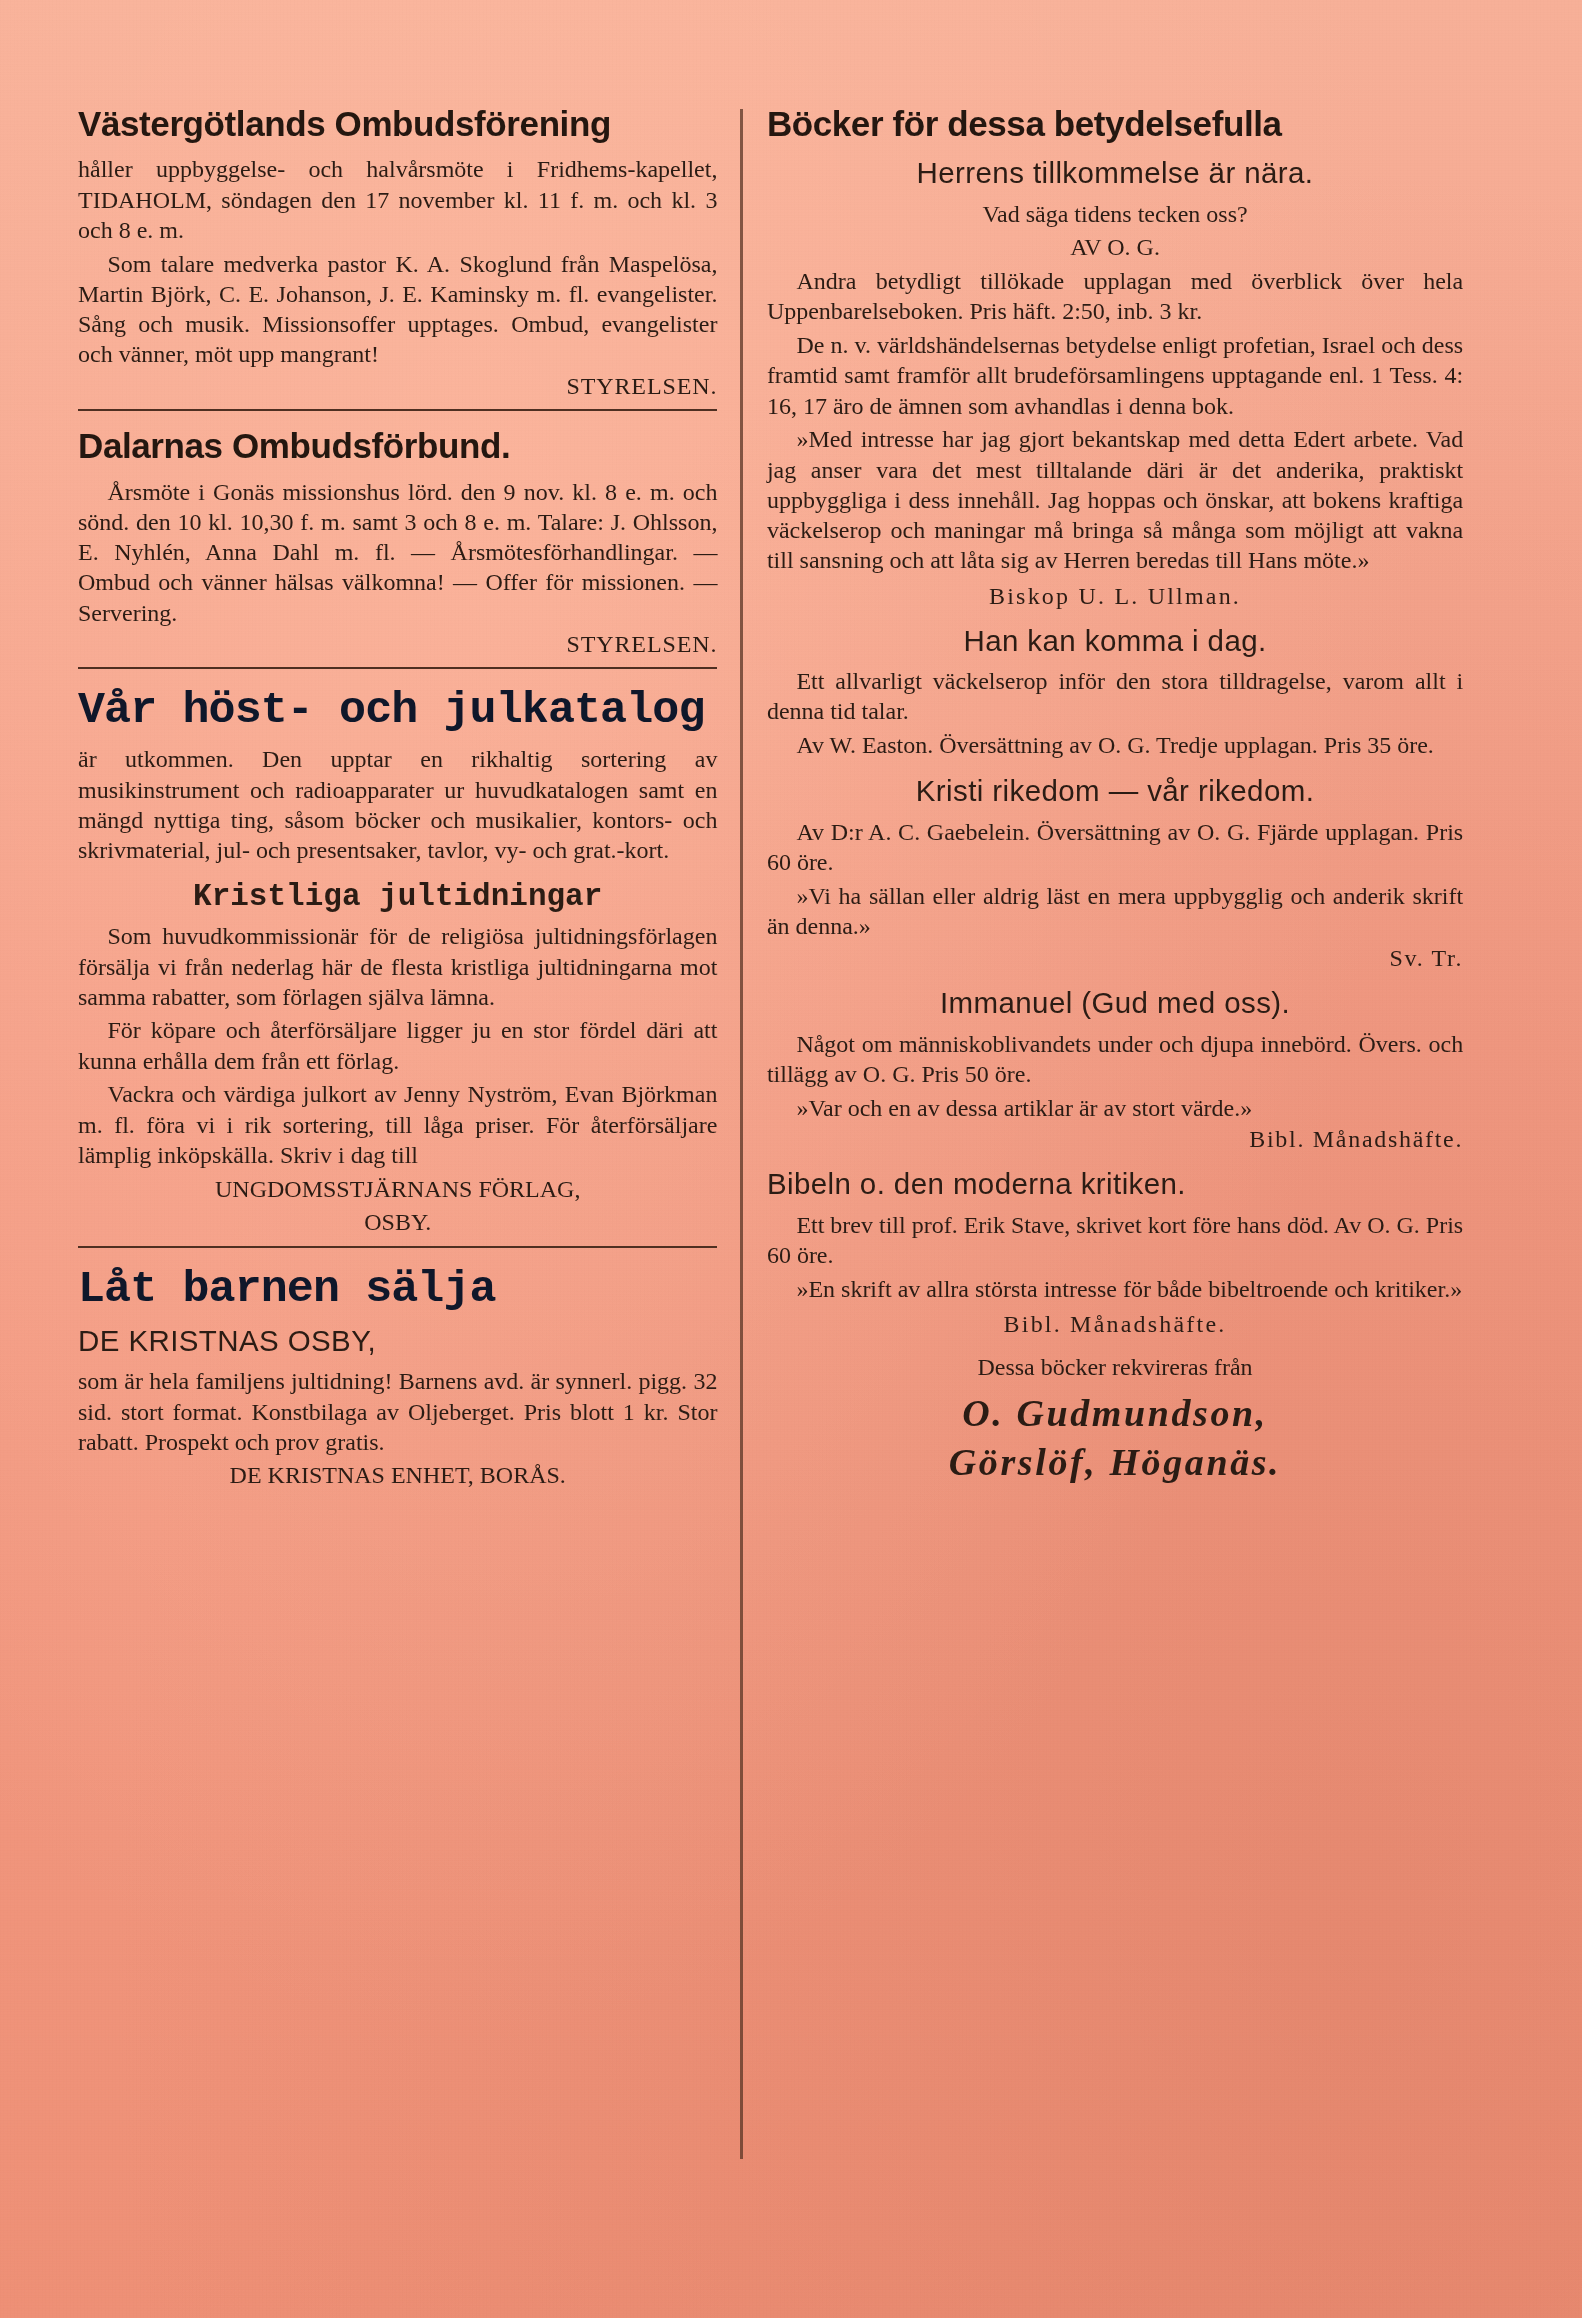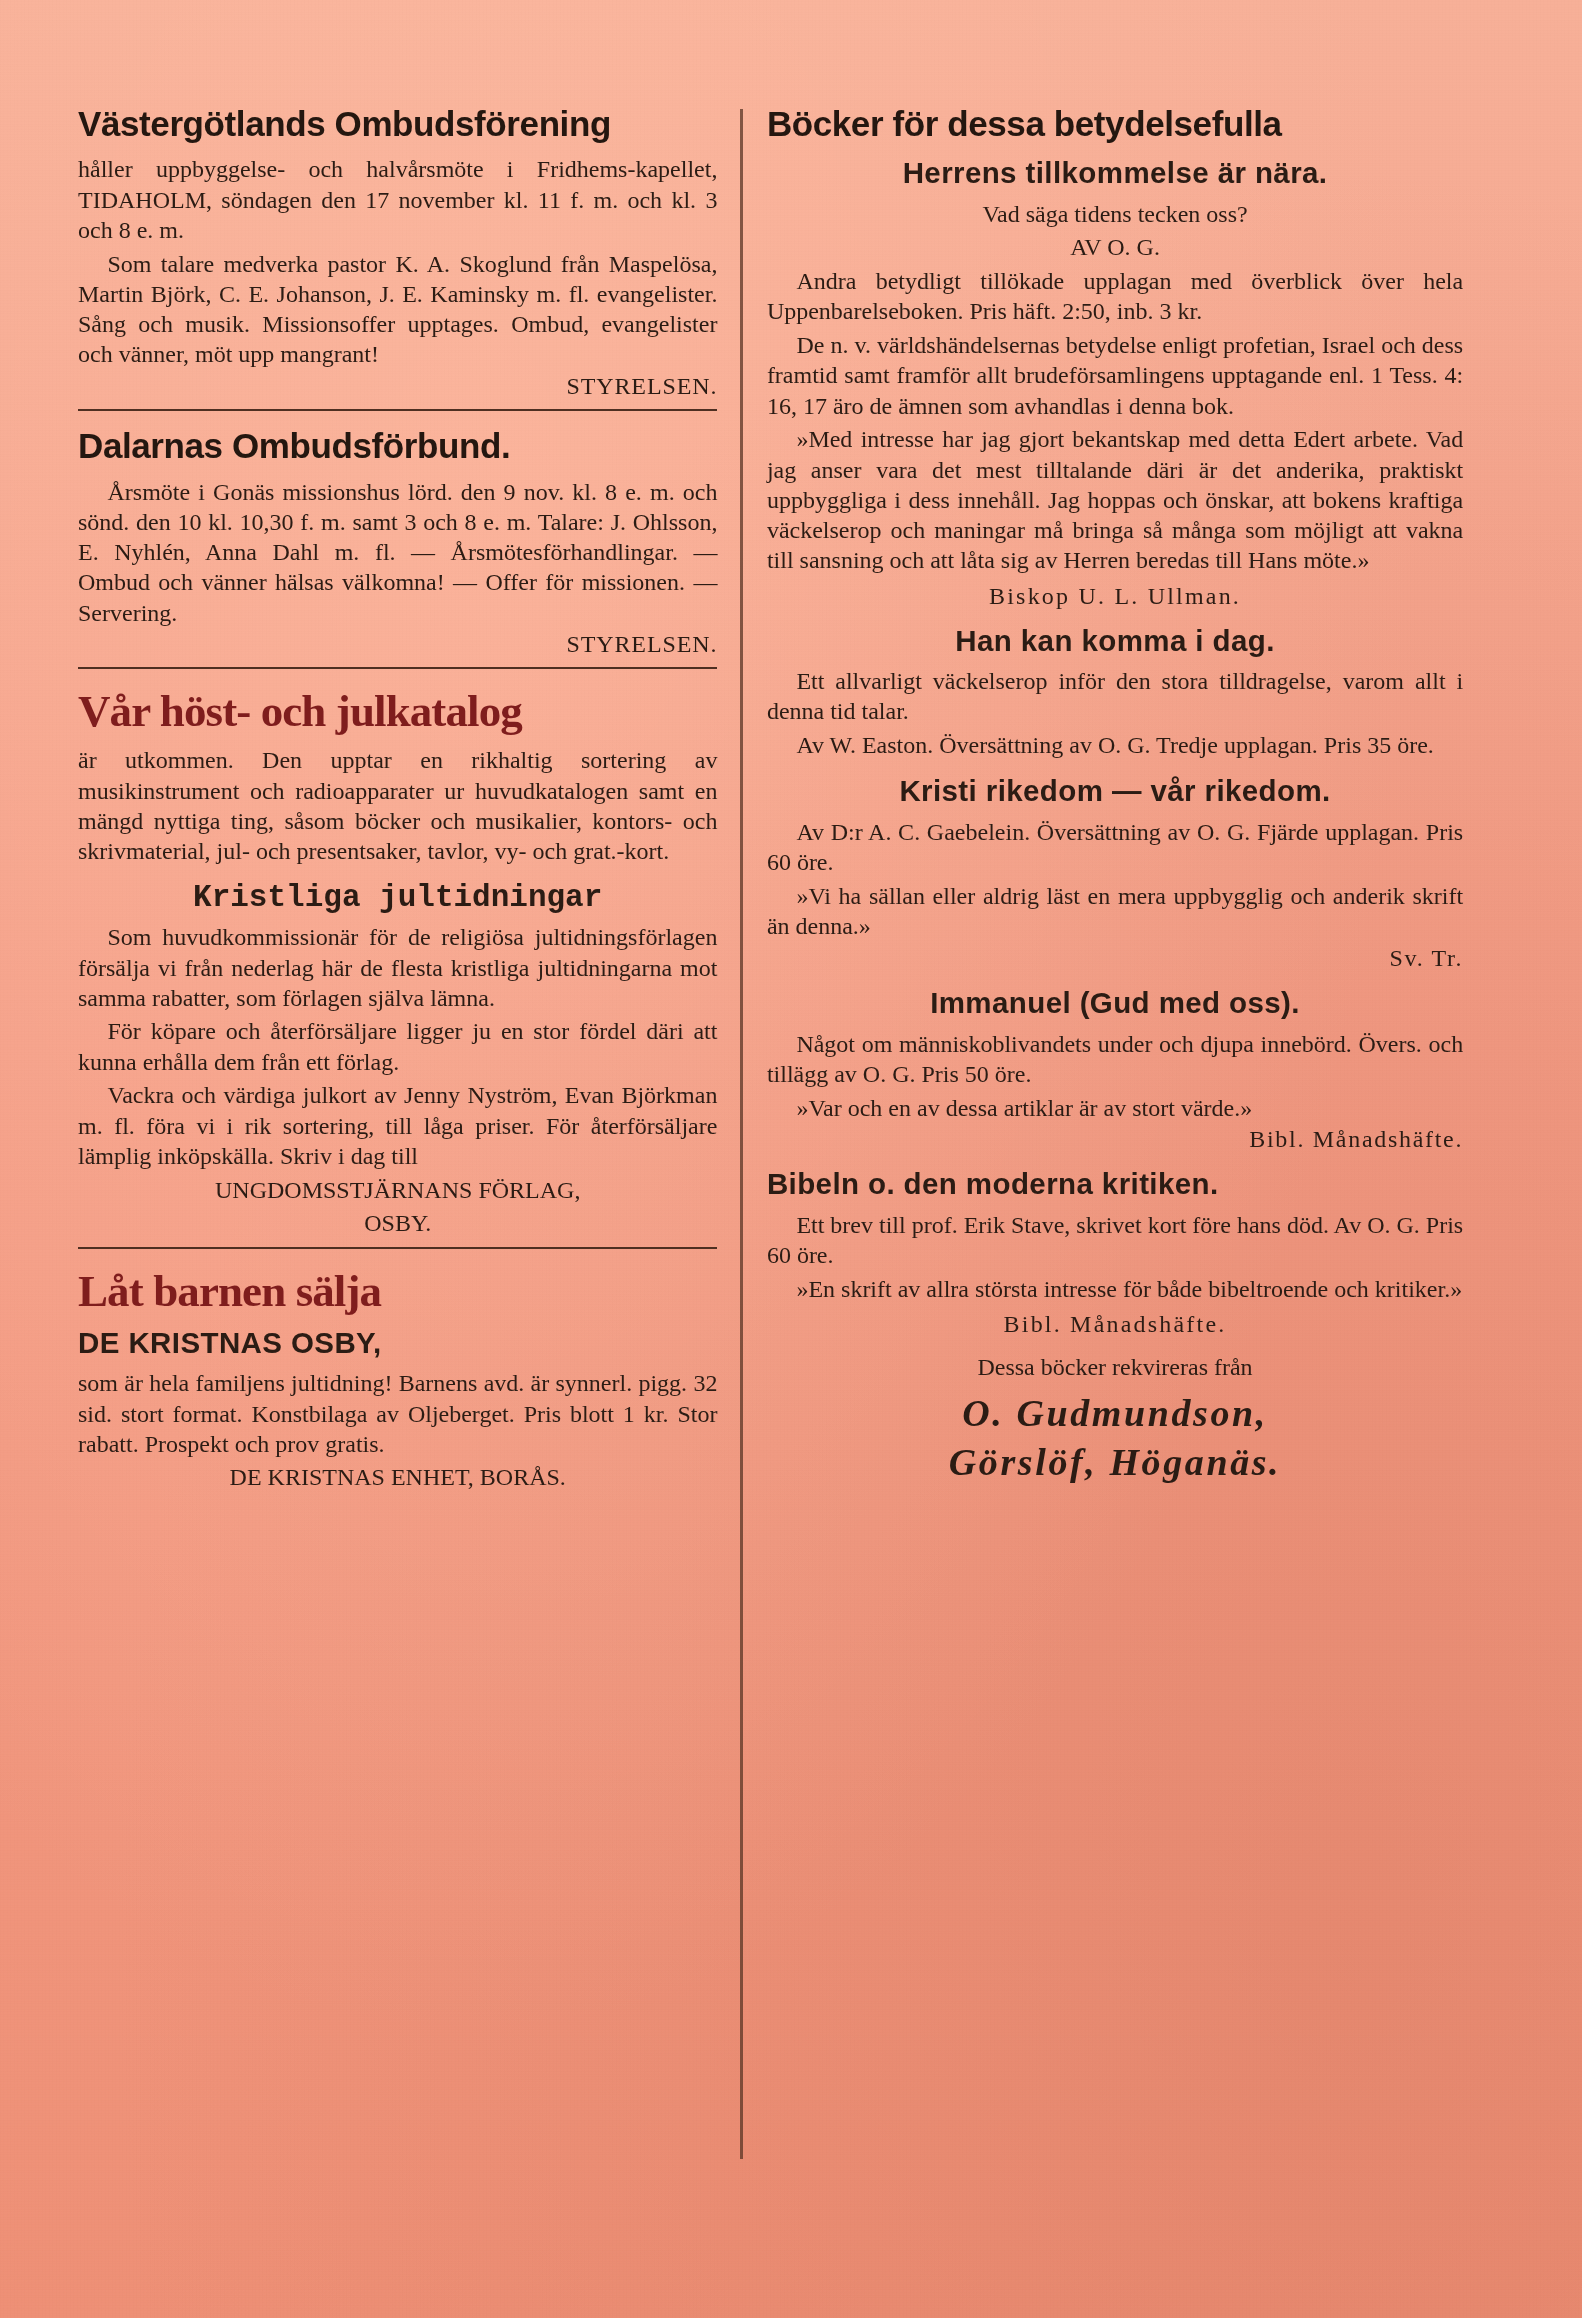--- a/index.html
+++ b/index.html
@@ -69,30 +69,30 @@
   .hdr-fat {
     font-family: "Liberation Sans", sans-serif;
     font-weight: bold;
     font-size: 35px;
     letter-spacing: -0.4px;
     text-align: left;
     margin: 0 0 10.4px 0;
     color: #241710;
   }
   .hdr-big-serif {
-    font-family: Liberation Serif, serif;
+    font-family: Liberation Mono, monospace;
     font-weight: bold;
     font-size: 45px;
     margin: 0 0 8.7px 0;
-    color: #7f1d1d;
+    color: #0f172a;
     letter-spacing: -0.9px;
   }
   .hdr-sans-bold {
     font-family: "Liberation Sans", sans-serif;
-    font-weight: bold;
+    font-weight: normal;
     font-size: 29.5px;
     text-align: center;
     margin: 0 0 8.7px 0;
     letter-spacing: 0.4px;
   }
   .hdr-sans-bold.left {
     text-align: left;
   }
   .hdr-mixed {
     font-family: Liberation Mono, monospace;

